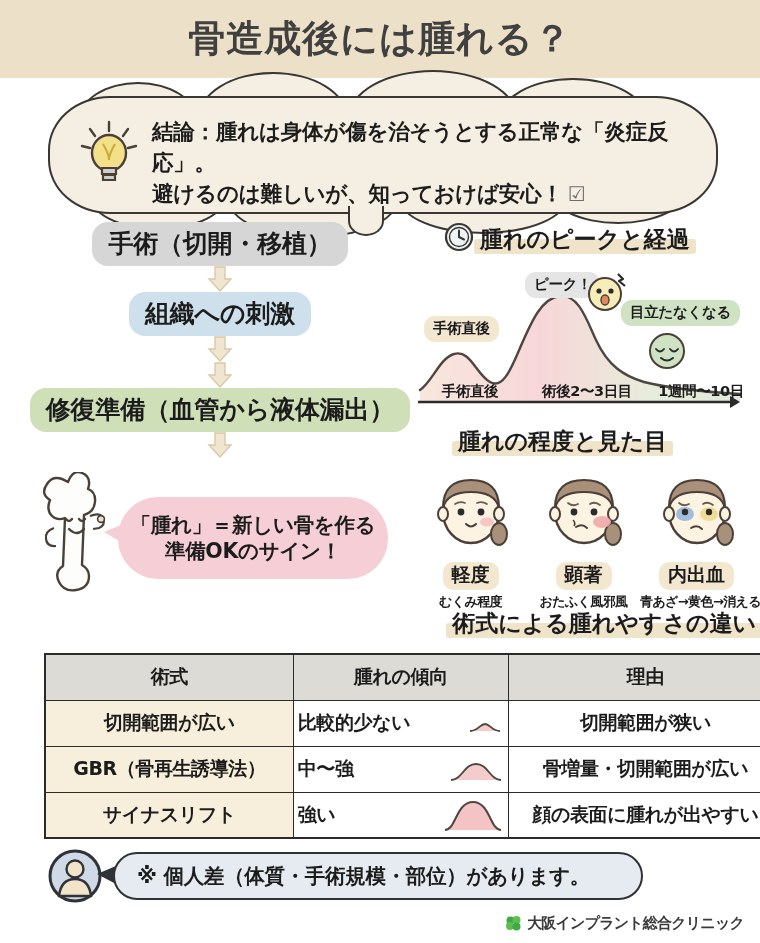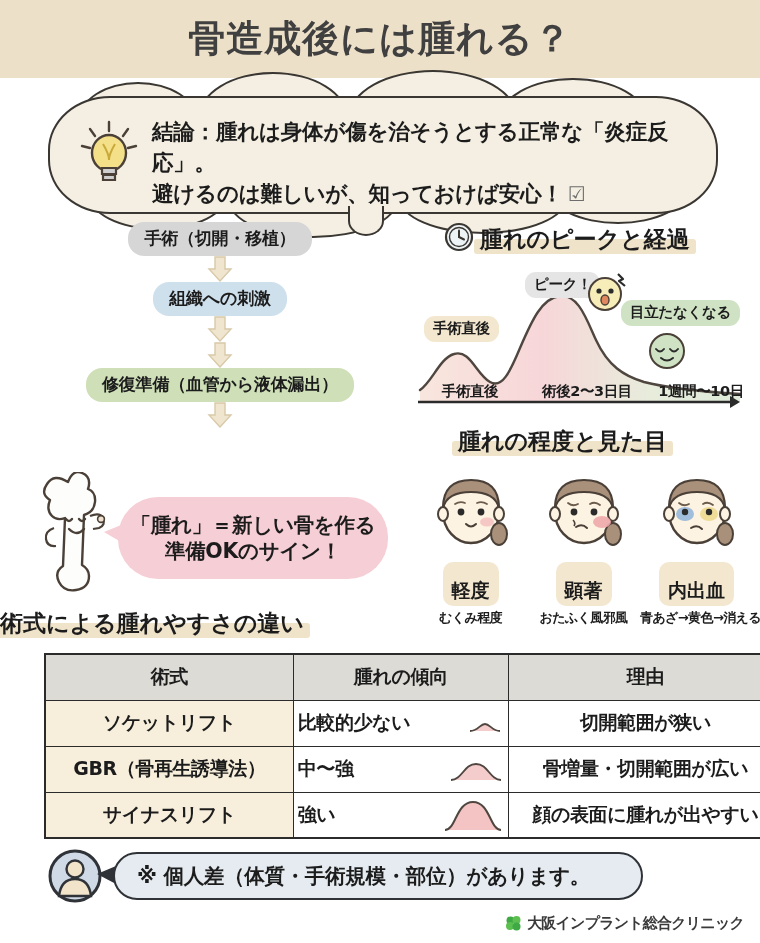--- a/index.html
+++ b/index.html
@@ -52,21 +52,21 @@
   }
   .check-mark { display: inline-block; margin-left: 5px; font-size: 20px; color: #6d6d6d; }
 
   
   .flow { position: absolute; left: 52px; top: 222px; width: 336px; }
   .flow-row { display: flex; justify-content: center; }
   .flow-box {
     display: inline-block;
     padding: 5px 16px 6px;
     border-radius: 16px;
-    font-size: 17px; font-weight: bold;
+    font-size: 25px; font-weight: bold;
     white-space: nowrap;
     letter-spacing: -0.2px;
   }
   .arr-svg { display: block; margin: 0 auto; }
 
   
   .bone-mascot { position: absolute; left: 38px; top: 472px; width: 84px; height: 126px; }
   .pink-bubble {
     position: absolute; left: 118px; top: 497px;
     width: 270px; height: 82px;
@@ -109,28 +109,28 @@
     font-size: 14.5px; font-weight: bold; white-space: nowrap; letter-spacing: -0.3px;
   }
   .badge-cream { background: #f3e7cf; }
   .badge-pink  { background: #e5e5e5; }
   .badge-green { background: #cfe3c4; }
 
   
   .faces { position: absolute; left: 414px; top: 462px; width: 340px; display: flex; }
   .face-col { width: 113px; text-align: center; }
   .face-label {
-    display: inline-block; margin-top: 4px; padding: 16px 9px 2px;
+    display: inline-block; margin-top: 4px; padding: 0 9px 2px;
     background: #f3e7cf; border-radius: 10px;
     font-size: 19px; font-weight: bold;
   }
   .face-sub { margin-top: 3px; font-size: 13px; font-weight: bold; letter-spacing: -0.6px; white-space: nowrap; }
 
   
-  .table-title { position: absolute; left: 0; top: 608px; width: 756px; text-align: left; }
+  .table-title { position: absolute; left: 0; top: 608px; width: 756px; text-align: right; }
   .cmp-table {
     position: absolute; left: 44px; top: 645px;
     width: 740px; border-collapse: collapse;
     border: 2px solid #2b2b2b;
     margin-top: 8px;
   }
   .cmp-table th, .cmp-table td {
     border: 1.6px solid #2b2b2b;
     height: 46px; text-align: center;
     font-size: 19px; font-weight: bold; letter-spacing: -0.4px;
@@ -375,21 +375,21 @@
 <table class="cmp-table">
   <thead>
     <tr>
       <th class="col-w1">術式</th>
       <th class="col-w2">腫れの傾向</th>
       <th class="col-w3">理由</th>
     </tr>
   </thead>
   <tbody>
     <tr>
-      <td>ソケットリフト</td>
+      <td>切開範囲が広い</td>
       <td>
         <div class="trend-cell">
           <span>比較的少ない</span>
           <svg width="38" height="22" viewBox="0 0 38 22">
             <path d="M4 19 C 12 19, 14 12, 19 12 C 24 12, 26 19, 34 19 Z" fill="#f3c7c7" opacity="0.9"></path>
             <path d="M4 19 C 12 19, 14 12, 19 12 C 24 12, 26 19, 34 19" fill="none" stroke="#4e463f" stroke-width="1.8"></path>
           </svg>
         </div>
       </td>
       <td>切開範囲が狭い</td>

